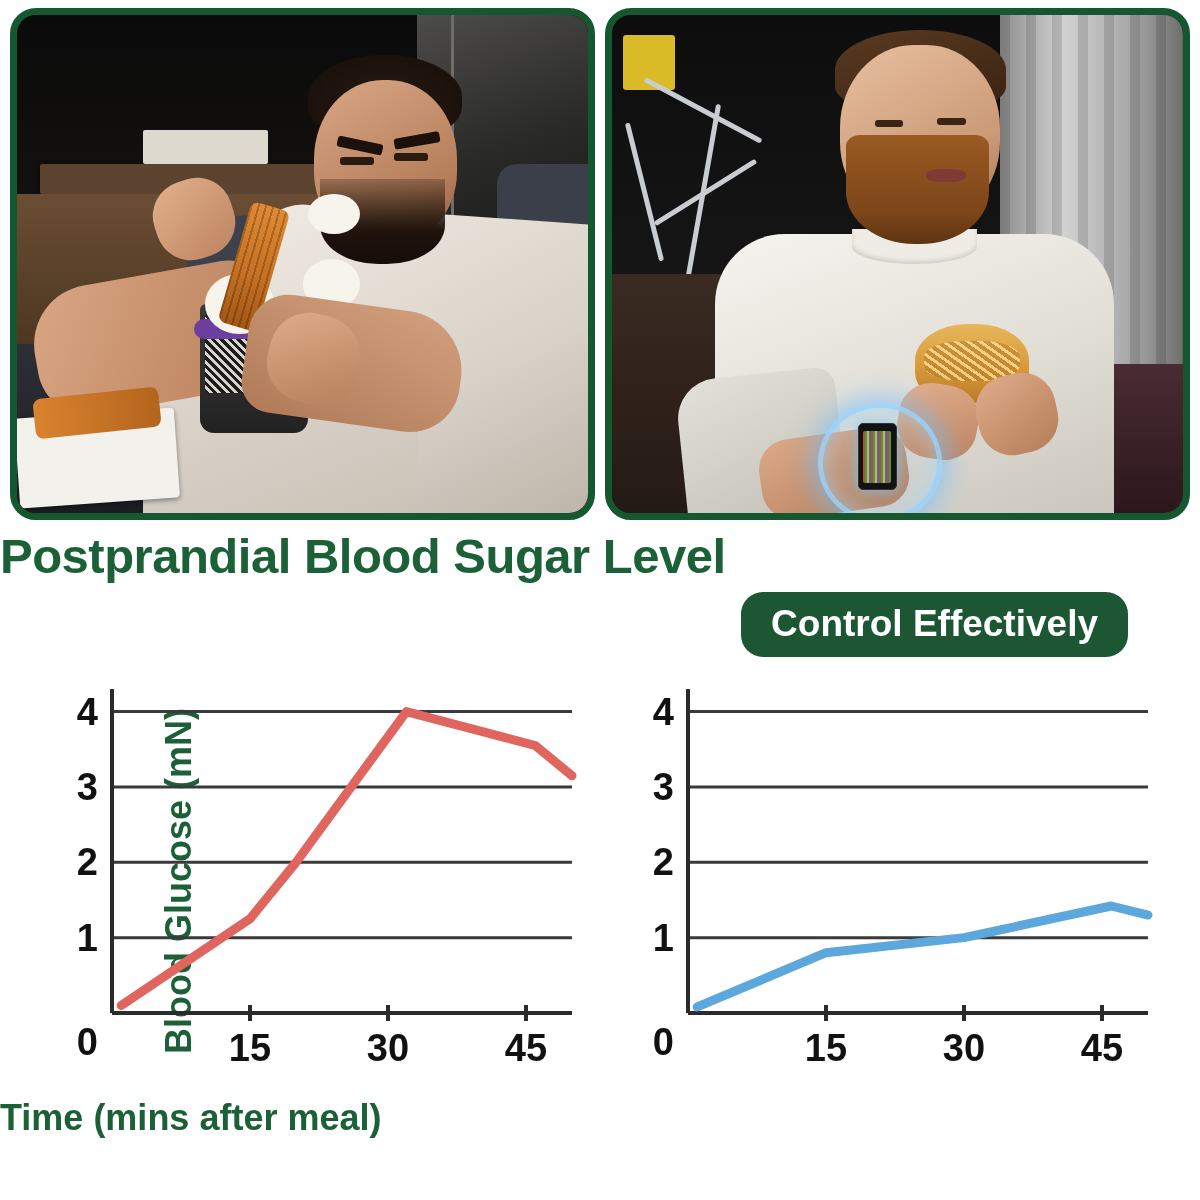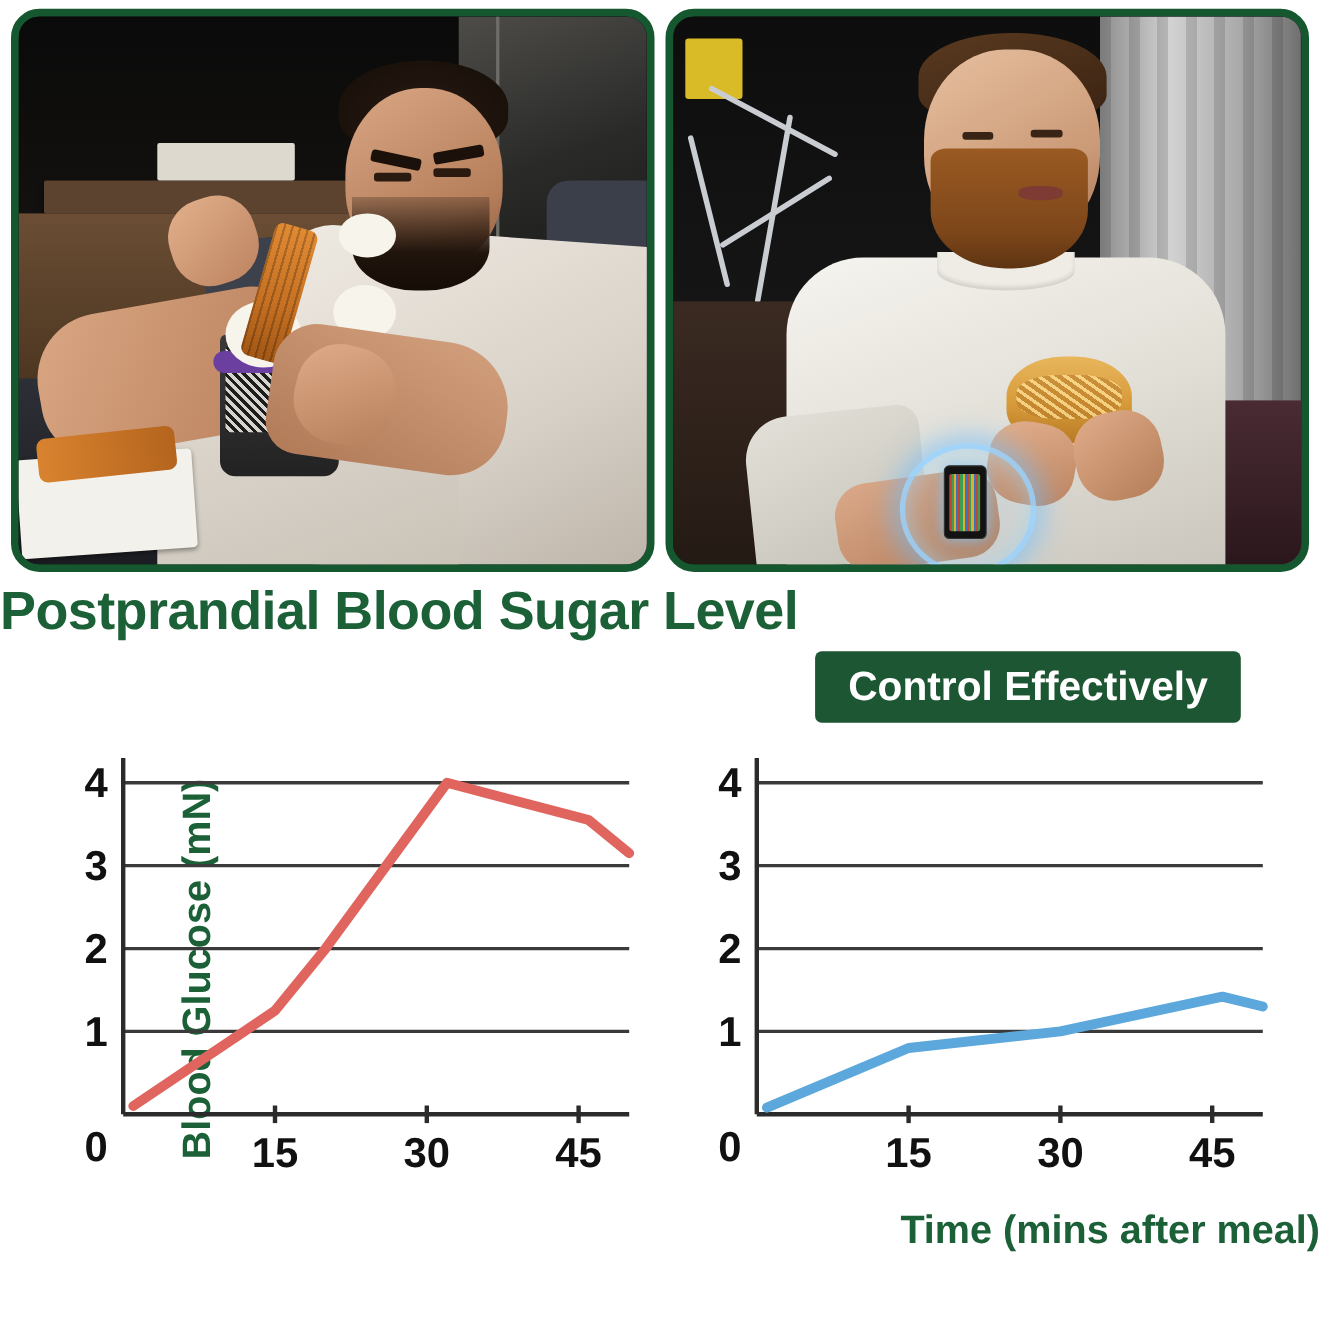--- a/index.html
+++ b/index.html
@@ -306,21 +306,21 @@
     display:flex;justify-content:flex-end;
     padding-right:72px;
     margin-top:8px;
   }
   .badge{
     background:#1D5633;
     color:#ffffff;
     font-size:37px;
     font-weight:bold;
     padding:13px 30px 15px 30px;
-    border-radius:6px;
+    border-radius:22px;
     display:inline-block;
     line-height:1;
   }
 
   
   .charts{
     display:flex;
     margin-top:14px;
     height:420px;
   }
@@ -333,21 +333,21 @@
     transform:translateY(-50%) rotate(-90deg);
     transform-origin:center;
     white-space:nowrap;
     color:#1B6036;
     font-size:36px;
     font-weight:bold;
   }
   .plot{position:absolute;}
   .plot svg{display:block;}
   .axislabel{
-    text-align:right;
+    text-align:left;
     color:#1B6036;
     font-size:36px;
     font-weight:bold;
     margin-top:6px;
   }
   .tickfont{font-family:"Liberation Sans",sans-serif;font-weight:bold;}
 </style>
 </head>
 <body>
 

